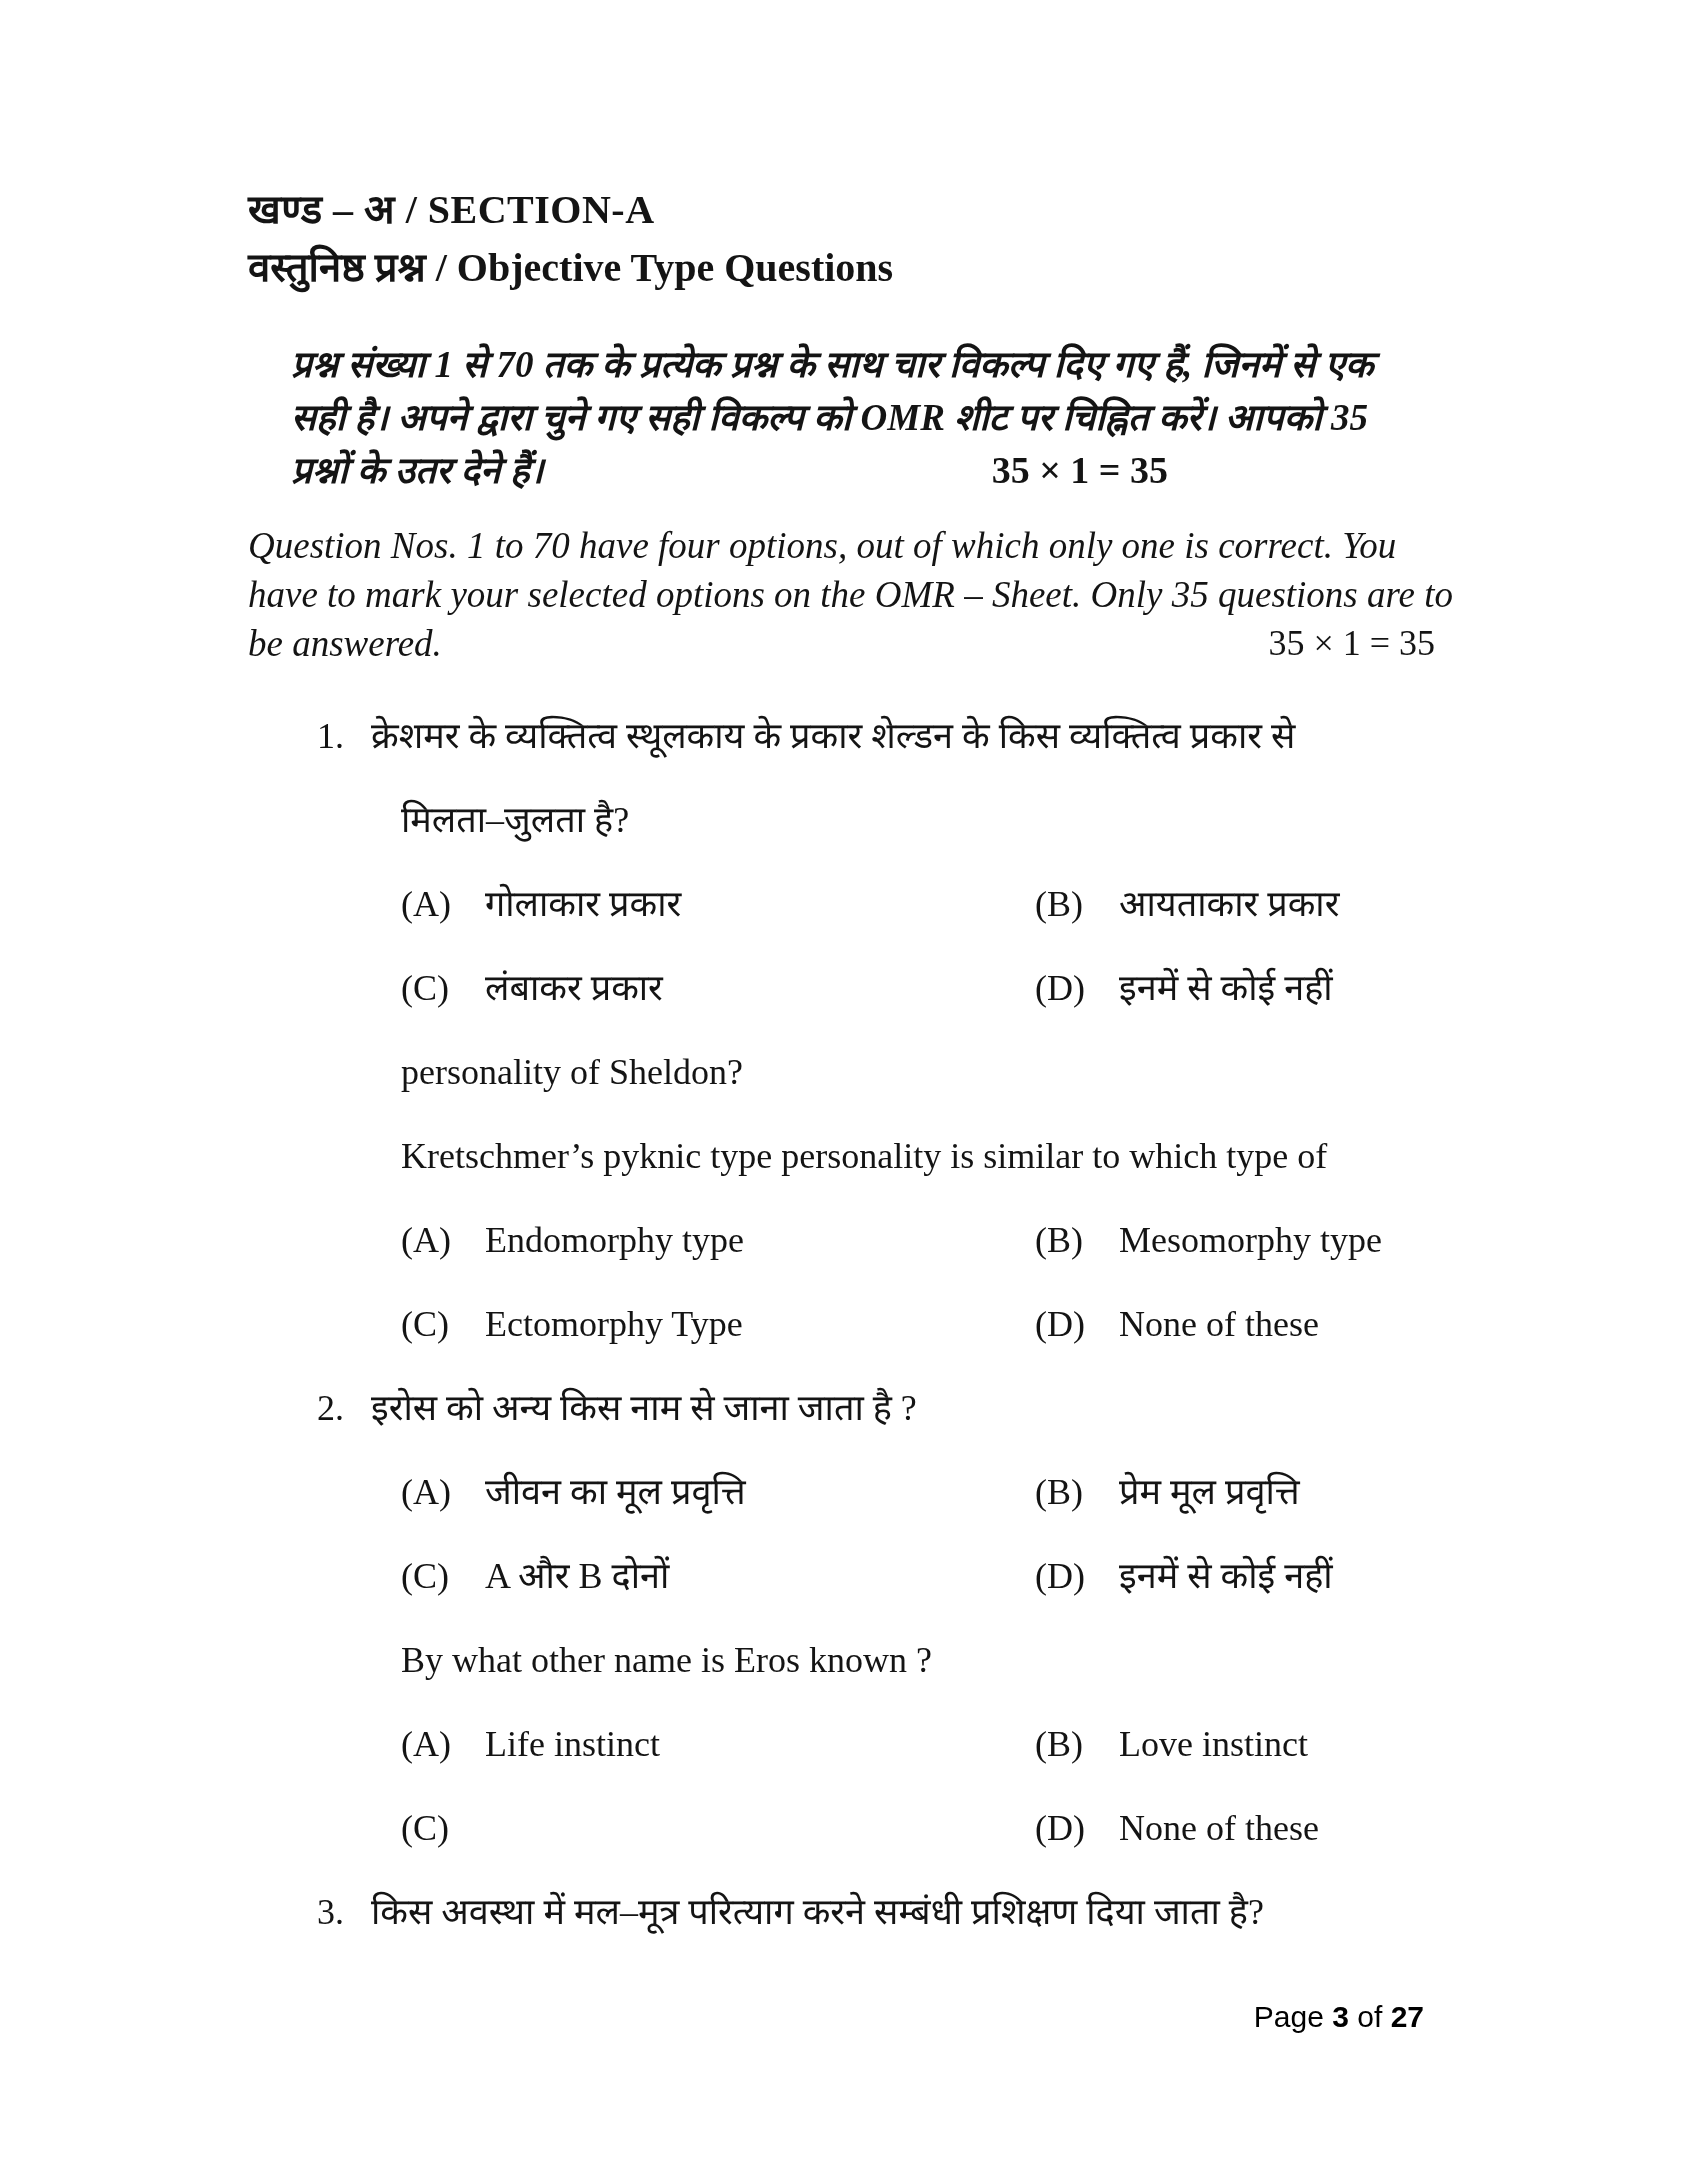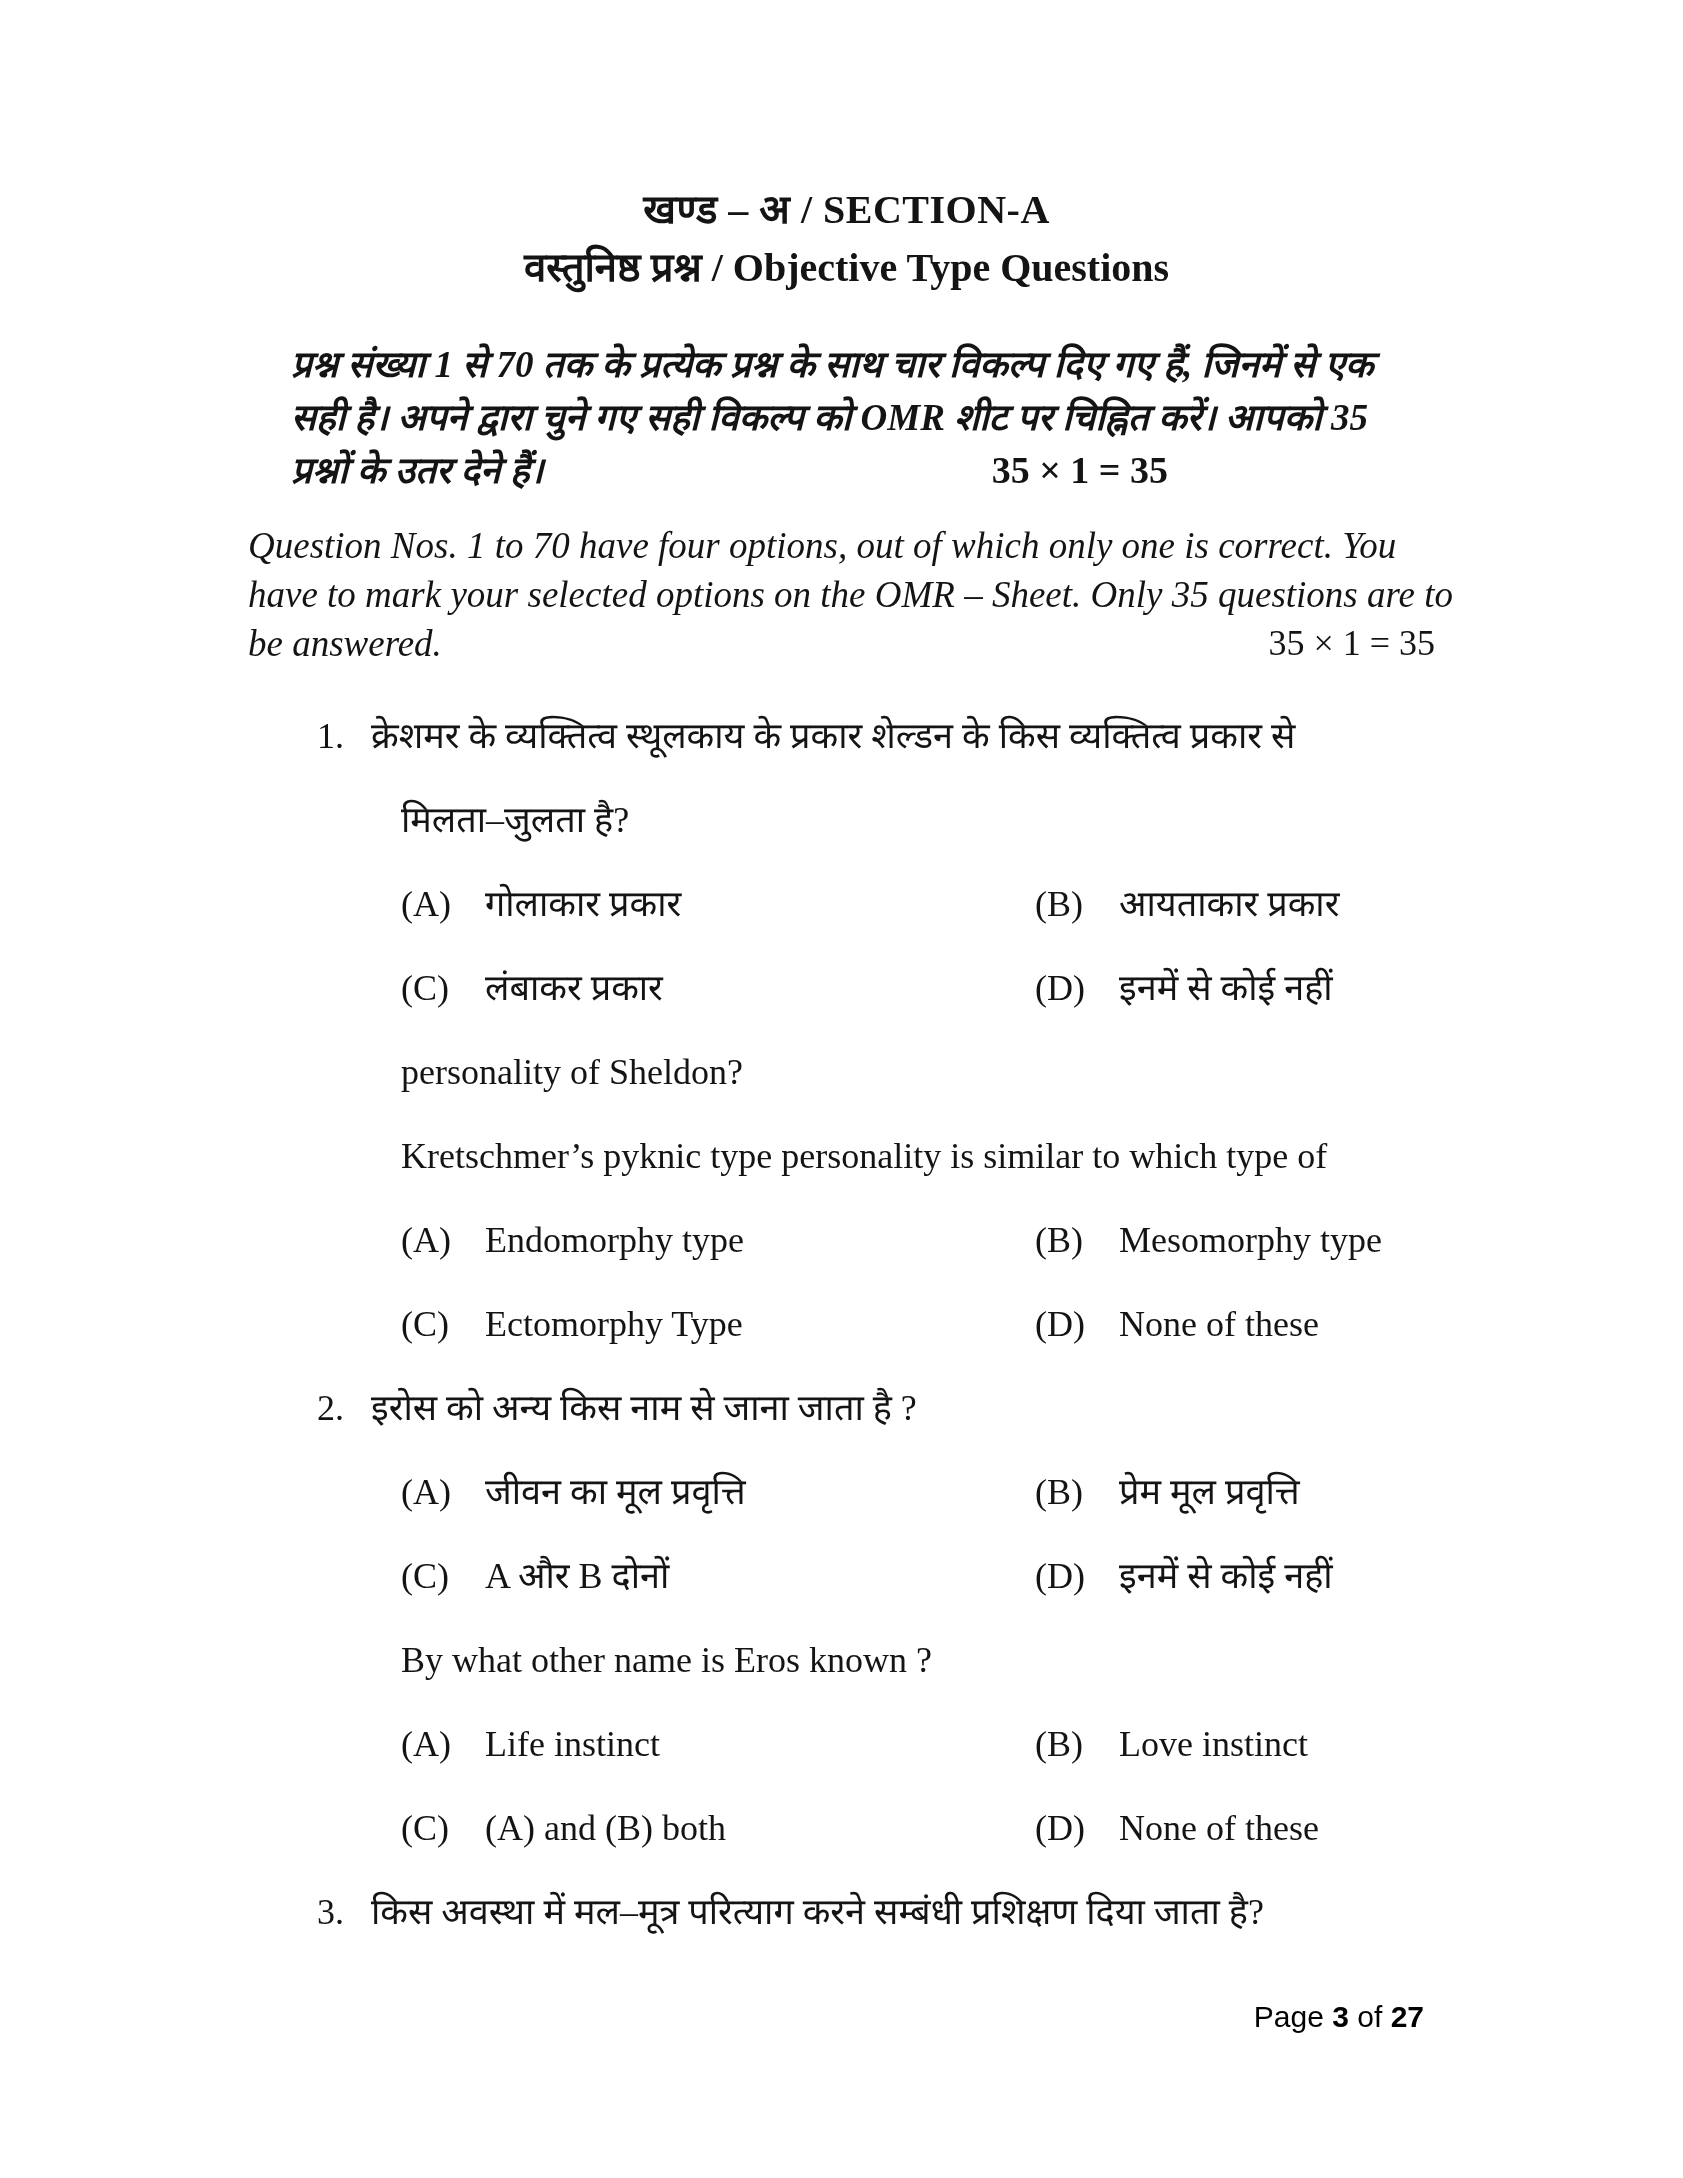--- a/index.html
+++ b/index.html
@@ -8,21 +8,21 @@
     position: relative;
     width: 1683px;
     height: 2178px;
     background: #ffffff;
     color: #141414;
     font-family: "Liberation Serif", "DejaVu Serif", serif;
     padding: 186px 238px 0 248px;
     overflow: hidden;
   }
   
-  .header { text-align: center; }
+  .header { }
   .header .h1 {
     font-size: 40px; font-weight: bold; line-height: 48px;
     letter-spacing: 0.5px; white-space: nowrap;
   }
   .header .h2 {
     margin-top: 10px;
     font-size: 40px; font-weight: bold; line-height: 48px;
     white-space: nowrap;
   }
   
@@ -189,21 +189,20 @@
           <span class="opt-text">Life instinct</span>
         </div>
         <div class="opt">
           <span class="opt-label">(B)</span>
           <span class="opt-text">Love instinct</span>
         </div>
       </div>
       <div class="qline qcontent opts-row">
         <div class="opt">
           <span class="opt-label">(C)</span>
-          <span class="opt-text">(A) and (B) both</span>
         </div>
         <div class="opt">
           <span class="opt-label">(D)</span>
           <span class="opt-text">None of these</span>
         </div>
       </div>
     </div>
 
     <div class="question">
       <div class="qline qfirst">

